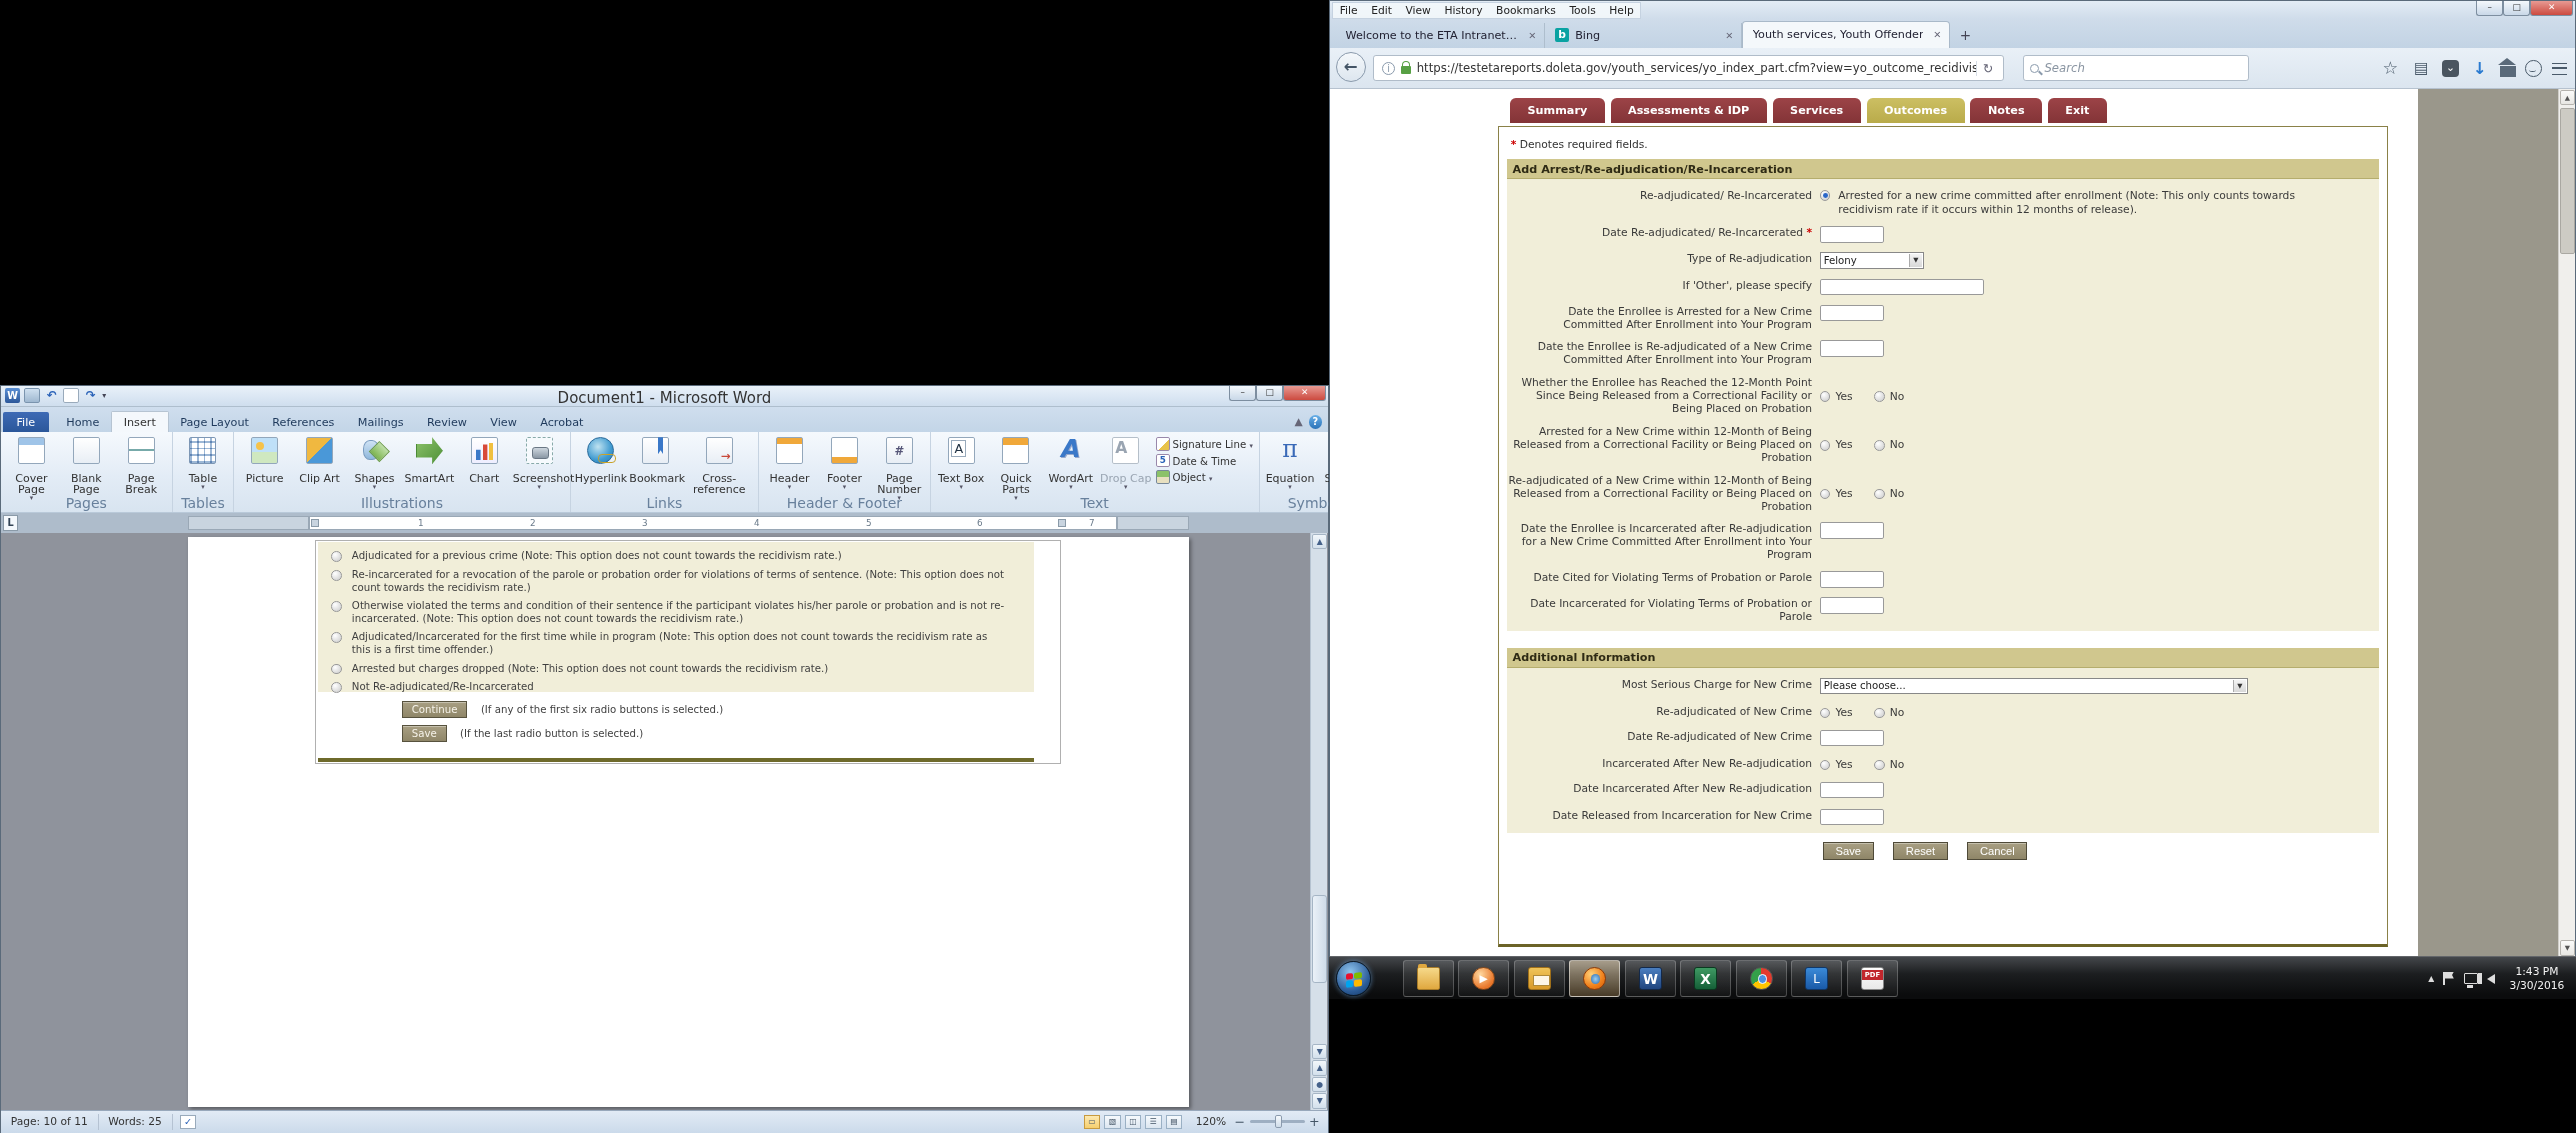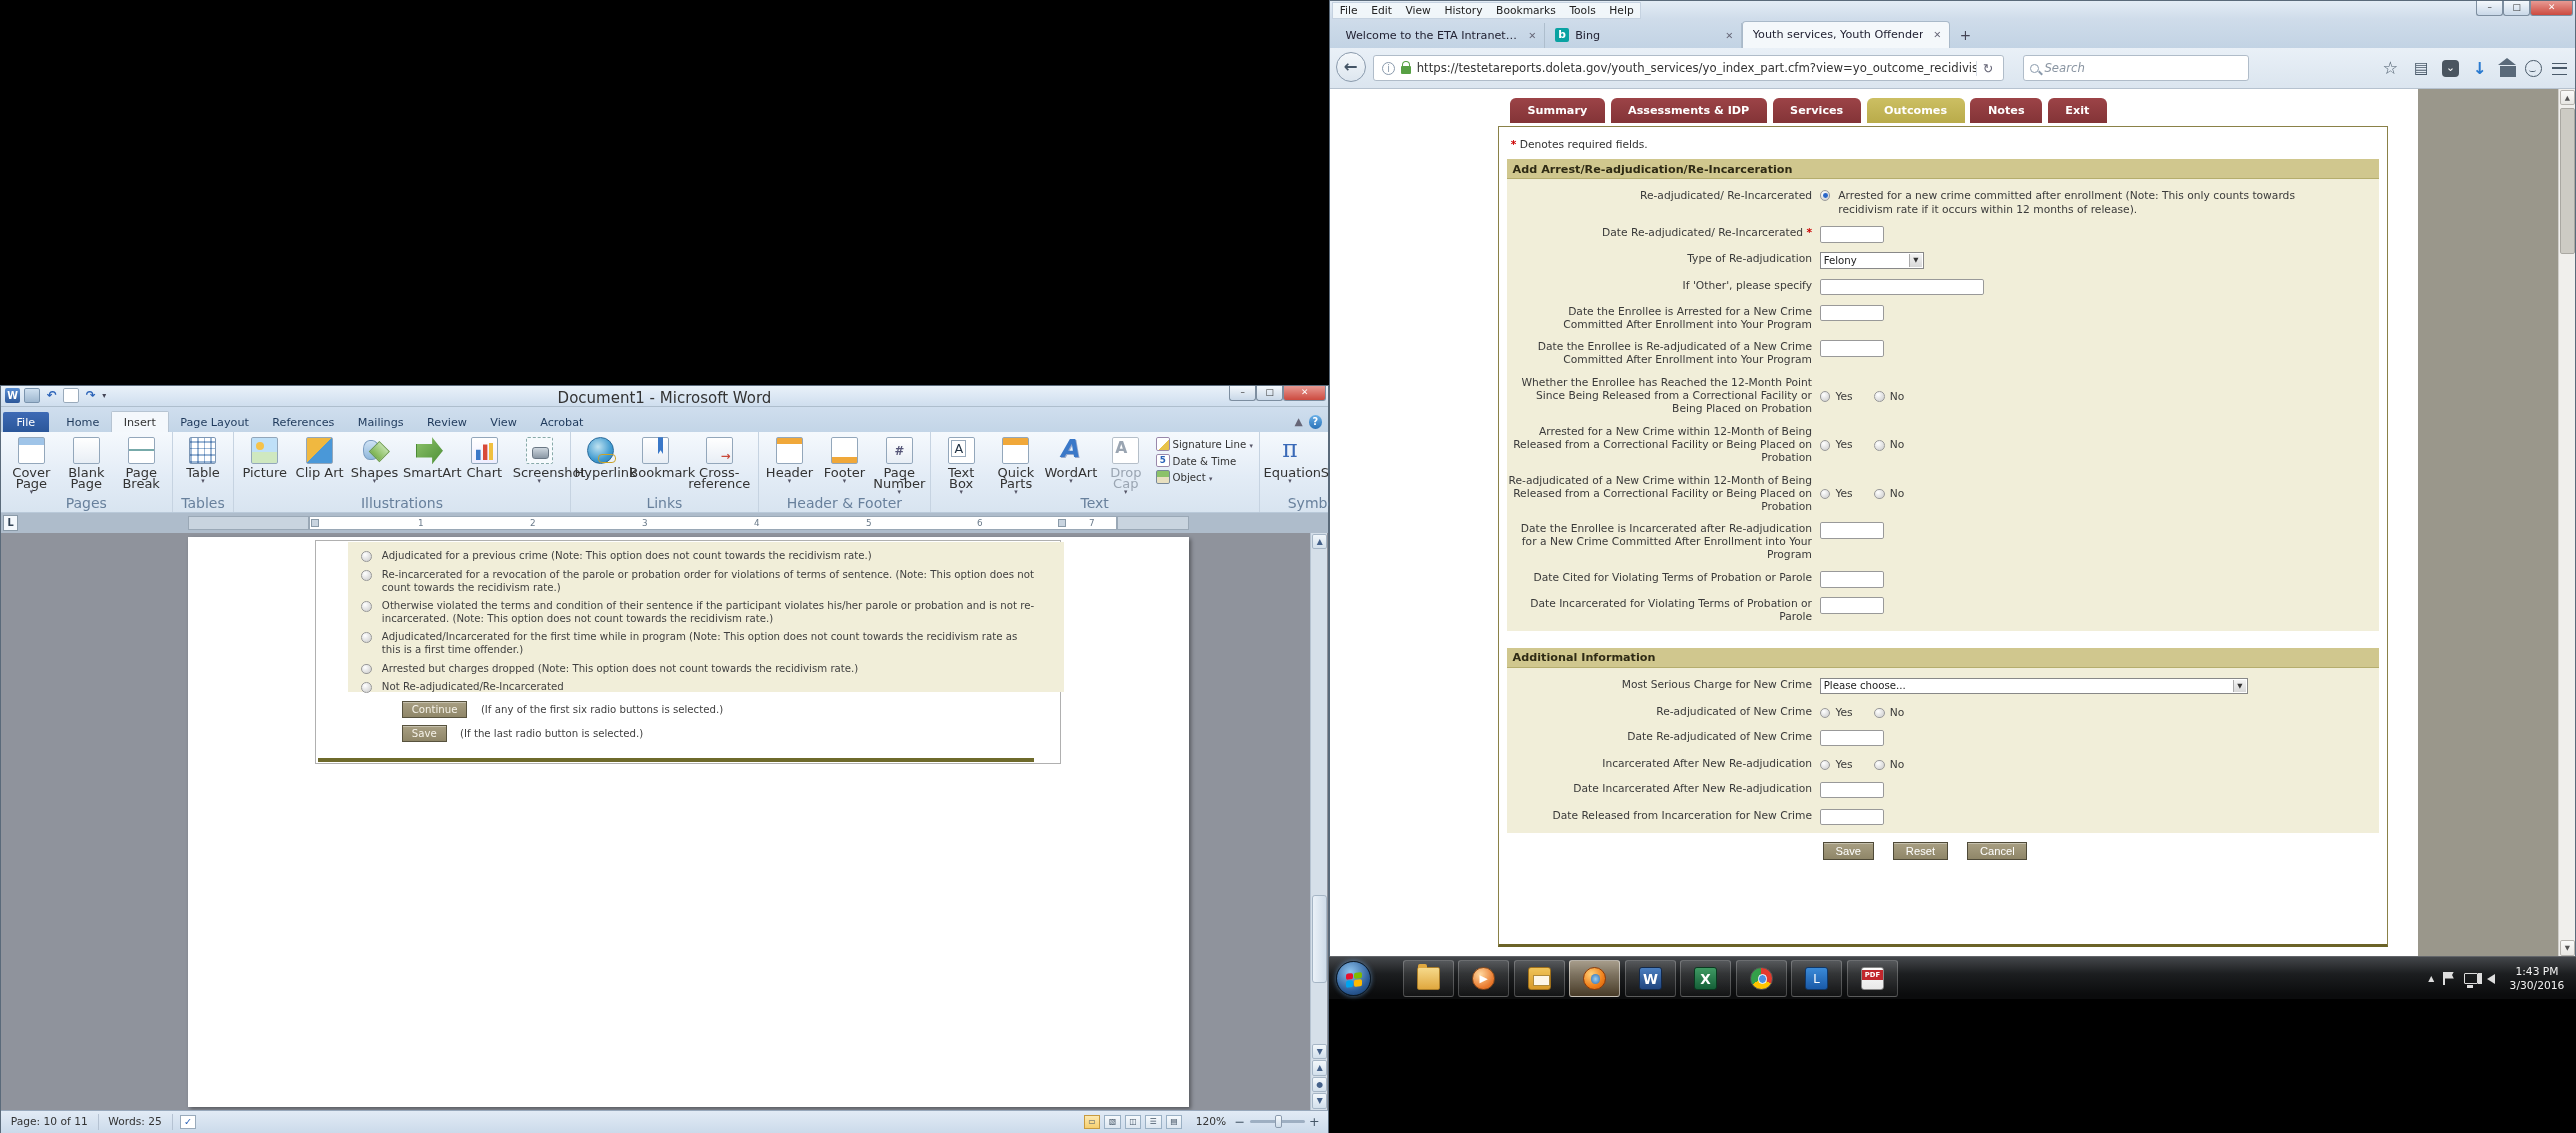--- a/index.html
+++ b/index.html
@@ -26,21 +26,21 @@
   .w-ftab{background:linear-gradient(#3d6ab5,#2b579a);color:#fff;padding:3.9px 13.6px;font-size:11.2px;border-radius:1.9px 1.9px 0 0;margin-right:5.8px;}
   .w-rtab{padding:3.9px 11.7px;font-size:11.2px;color:#1e395b;}
   .w-rtab.active{background:#f4f8fc;border:1px solid #b6c4d2;border-bottom:none;border-radius:1.9px 1.9px 0 0;color:#333;}
   .w-help{position:absolute;right:5.8px;bottom:3.9px;display:flex;gap:5.8px;align-items:center;color:#667;}
   .w-help .q{width:13.6px;height:13.6px;border-radius:50%;background:linear-gradient(#6ab0e8,#2a72b8);color:#fff;text-align:center;line-height:13.6px;font-size:9.7px;font-weight:bold;}
   .w-ribbon{height:81px;background:linear-gradient(#f5f9fd,#e3ecf6 55%,#d8e4f0);border-bottom:1px solid #b9c9d9;display:flex;}
   .rgroup{position:relative;border-right:1px solid #c6d3e1;padding:1.9px 3.9px 13.6px 3.9px;display:flex;}
   .rgl{position:absolute;bottom:1px;left:0;right:0;text-align:center;font-size:14px;color:#68809c;}
   .rbtns{display:flex;align-items:flex-start;gap:1.9px;}
   .rbig{width:53px;text-align:center;padding-top:1.9px;border-radius:2.9px;}
-  .rbig .rlbl{display:block;font-size:13px;color:#333;line-height:10.7px;margin-top:4px;}
+  .rbig .rlbl{display:block;font-size:11px;color:#333;line-height:10.7px;margin-top:10px;}
   .rbig.dd .rlbl::after{content:"\25BE";display:block;font-size:6.8px;color:#556;line-height:5.8px;}
   .rbig.gray .rlbl{color:#9aa5b2;}
   .ric{display:block;width:27px;height:27px;margin:1px auto 0 auto;border-radius:1.9px;position:relative;}
   .pagei{background:linear-gradient(#fff,#e8eef5);border:1px solid #93a7bb;}
   .ic-cover{background:linear-gradient(#9fc4e8 30%,#fff 30%);border:1px solid #93a7bb;}
   .ic-break{background:linear-gradient(#fff 45%,#7aa 45%,#7aa 52%,#fff 52%);border:1px solid #93a7bb;}
   .ic-table{background:
      repeating-linear-gradient(0deg,#9db8d6 0 1.9px,#fff 1.9px 6.8px),
      repeating-linear-gradient(90deg,#9db8d6 0 1.9px,#fff 1.9px 6.8px);border:1px solid #7d97b5;background-blend-mode:multiply;}
   .ic-pict{background:linear-gradient(#bfe0f8 55%,#cfe8c0 55%);border:1px solid #93a7bb;}
@@ -92,21 +92,21 @@
   .w-ruler .mgl{position:absolute;left:187px;top:2.9px;width:121px;height:13.6px;background:#c9d4df;border:1px solid #9aa8b6;}
   .w-ruler .mgr{position:absolute;left:1116px;top:2.9px;width:72px;height:13.6px;background:#c9d4df;border:1px solid #9aa8b6;}
   .rnum{position:absolute;top:4.9px;font-size:8.8px;color:#6a7a8a;}
   .lbox{position:absolute;left:1.9px;top:1.9px;width:15.6px;height:15.6px;background:#f4f8fc;border:1px solid #8a9aa8;
         font-size:9.7px;color:#345;text-align:center;line-height:14.6px;font-weight:bold;}
   .ind{position:absolute;top:5.8px;width:7.8px;height:7.8px;background:#c9d4df;border:1px solid #8a9aa8;}
   
   .w-canvas{position:relative;height:577px;background:#8f939c;overflow:hidden;}
   .w-page{position:absolute;left:187px;top:3.9px;width:1001px;height:570px;background:#fff;box-shadow:1.9px 1.9px 3.9px rgba(0,0,0,.4);}
   .w-shot{position:absolute;left:127px;top:2.9px;width:746px;height:224px;border:1px solid #b0b0b0;background:#fff;}
-  .w-shot-beige{position:absolute;left:1.9px;top:1px;width:716px;height:150px;background:#f1eed9;padding:8.8px 0 0 0;margin-left:30px;}
+  .w-shot-beige{position:absolute;left:1.9px;top:1px;width:716px;height:150px;background:#f1eed9;padding:8.8px 0 0 0;}
   .w-opt{display:flex;margin:0 0 5.8px 13.6px;}
   .w-radio{flex:0 0 10.7px;width:10.7px;height:10.7px;border-radius:50%;margin:1px 9.7px 0 0;
            background:radial-gradient(circle at 35% 30%,#fff,#c9c9c9);border:1px solid #9a9a9a;}
   .w-opt .t{width:654px;font-size:10.2px;color:#3f3f3f;line-height:12.7px;}
   .w-btnrow{display:flex;align-items:center;margin:6.8px 0 0 84px;}
   .wbtn{background:linear-gradient(#a89f83,#8f8668);border:1px solid #57523e;color:#f5f2e8;font-size:10.2px;
         padding:1.9px 8.8px;box-shadow:inset 0 1px 0 rgba(255,255,255,.35);}
   .w-btnrow .cap{margin-left:13.6px;font-size:10.2px;color:#3f3f3f;}
   .w-shot-olive{position:absolute;left:1.9px;bottom:1px;width:716px;height:3.9px;background:#6e6a2b;}
   

